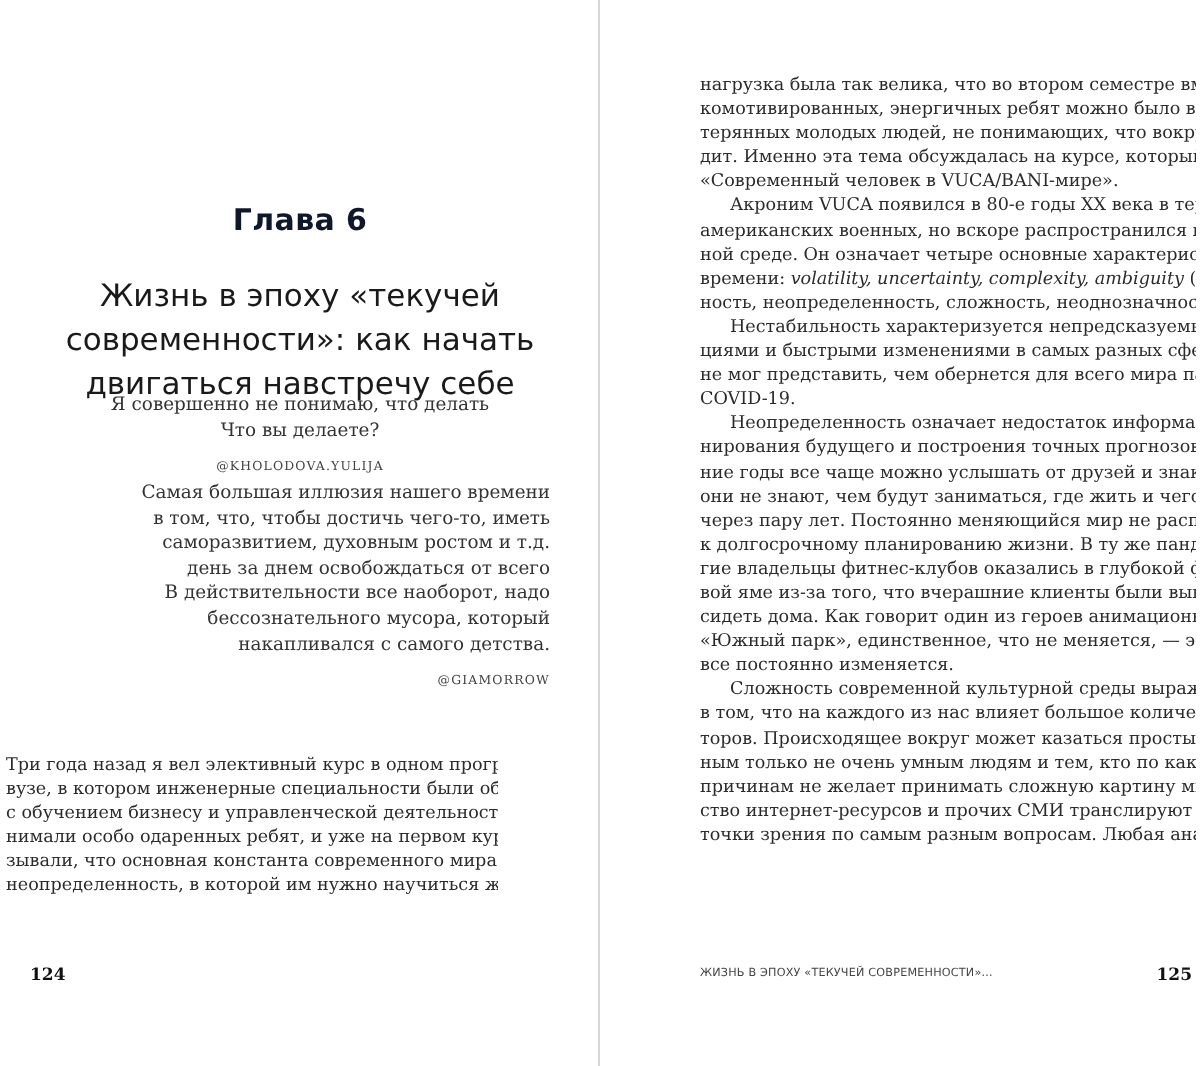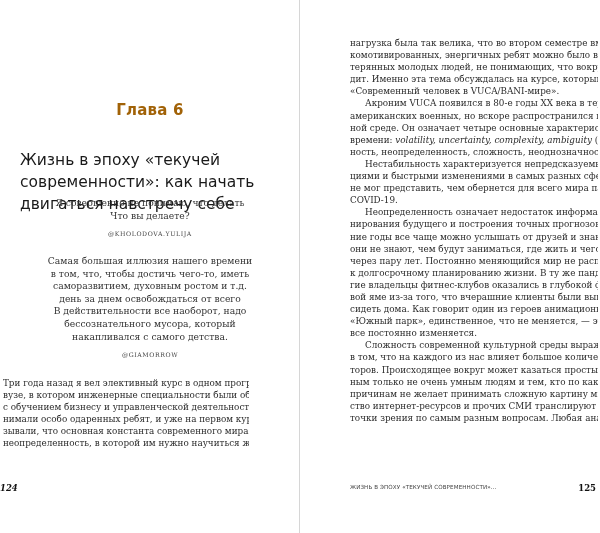--- a/index.html
+++ b/index.html
@@ -5,54 +5,54 @@
   html, body { margin: 0; padding: 0; background: #ffffff; }
   body { width: 600px; height: 533px; position: relative; overflow: hidden; color: #2a2a2a; }
   .spread { position: absolute; left: 0; top: 0; width: 600px; height: 533px; background: #fff; }
   .gutter { position: absolute; left: 299px; top: 0; width: 1px; height: 533px; background: #d6d6d6; }
   .page { position: absolute; top: 0; height: 533px; }
   .page-left { left: 0; width: 299px; }
   .page-right { left: 300px; width: 300px; }
 
   .chapter-label {
     position: absolute; left: 0; width: 300px; top: 101px; text-align: center;
-    font-family: "DejaVu Sans", sans-serif; font-weight: bold; font-size: 15px; color: #a16207;
+    font-family: "DejaVu Sans", sans-serif; font-weight: bold; font-size: 15px; color: #0f172a;
     letter-spacing: 0.2px;
   }
   .chapter-title {
-    position: absolute; left: 20px; width: 260px; top: 137px; 
-    font-family: "DejaVu Sans", sans-serif; font-size: 15.5px; line-height: 22px; color: #1a1a1a; margin-top: 12px;
+    position: absolute; left: 20px; width: 260px; top: 137px; text-align: center;
+    font-family: "DejaVu Sans", sans-serif; font-size: 15.5px; line-height: 22px; color: #1a1a1a;
   }
   .epigraph {
     position: absolute; left: 25px; width: 250px; text-align: center;
     font-family: "DejaVu Serif", serif; font-size: 9.2px; line-height: 12.6px; color: #333;
   }
   .epigraph-1 { top: 197px; }
-  .epigraph-2 { top: 255px; }
+  .epigraph-2 { top: 241px; text-align: right; }
   .attribution {
     display: block; margin-top: 6px;
     font-family: "DejaVu Serif", serif; font-size: 6.2px; letter-spacing: 0.6px;
     text-transform: uppercase; color: #444;
   }
   .body-text {
     position: absolute; font-family: "DejaVu Serif", serif; font-size: 8.8px; line-height: 12.1px;
     color: #2b2b2b; text-align: justify;
   }
   .body-left { left: 3px; width: 246px; top: 377px; }
   .body-right { left: 50px; width: 248px; top: 37px; }
   .body-text .line { display: block; text-align: justify; text-align-last: justify; white-space: nowrap; overflow: hidden; }
   .body-text .line.last { text-align-last: left; }
   .body-text .line.indent { padding-left: 15px; }
   .body-text em { font-style: italic; }
 
   .folio {
     position: absolute; top: 483px; font-family: "DejaVu Serif", serif; font-weight: bold;
     font-size: 8.5px; color: #111;
   }
-  .folio-left { left: 0; font-style: italic; }
+  .folio-left { left: 15px; }
   .folio-right { right: 4px; }
   .running-head {
     position: absolute; top: 484px; left: 50px;
     font-family: "DejaVu Sans", sans-serif; font-size: 5.6px; color: #444; letter-spacing: 0.1px;
   }
 </style>
 </head>
 <body>
 
 <div class="spread">

